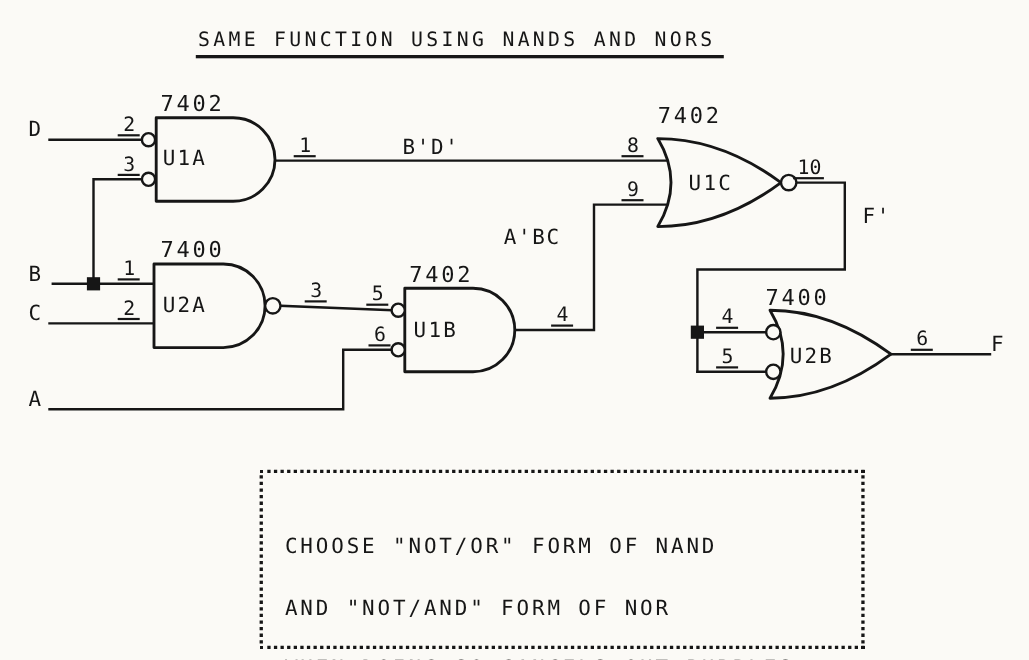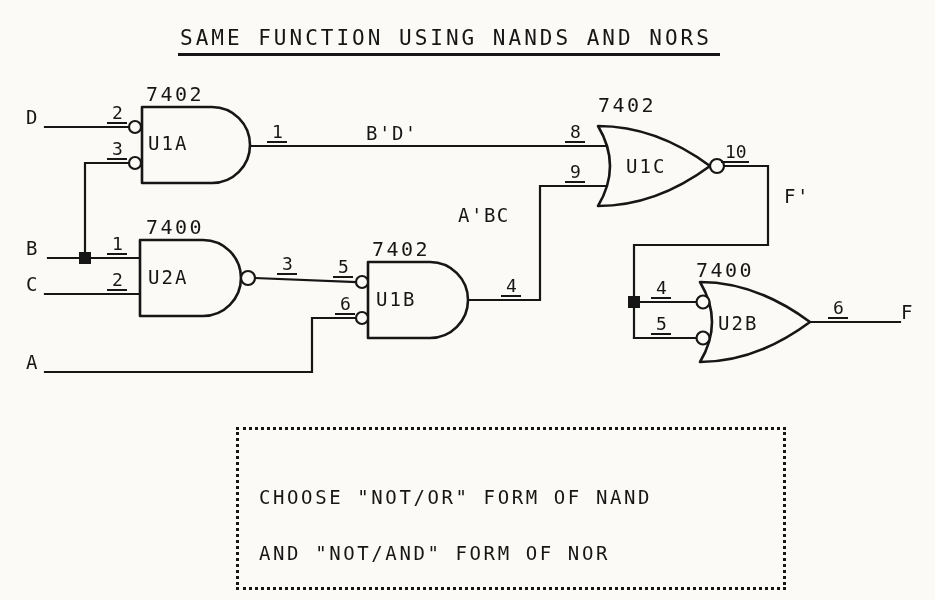--- a/index.html
+++ b/index.html
@@ -3,21 +3,21 @@
 <meta charset="utf-8">
 <style>
   html,body{margin:0;padding:0;background:#e8e8e4;}
   .page{
     position:relative;width:935px;height:600px;overflow:hidden;
     background:#fbfaf6;color:#161616;
     font-family:"DejaVu Sans Mono","Liberation Mono",monospace;
   }
   .title{
     position:absolute;left:178px;top:26px;
-    font-size:21px;letter-spacing:3px;white-space:pre;
+    font-size:18px;letter-spacing:3px;white-space:pre;
     border-bottom:3px solid #161616;padding:0 8px 3px 2px;
   }
   svg.circuit{position:absolute;left:0;top:0;}
   svg.circuit text{
     font-family:"DejaVu Sans Mono","Liberation Mono",monospace;
     fill:#161616;white-space:pre;
   }
   .w{stroke:#161616;stroke-width:2.2;fill:none;stroke-linecap:square;}
   .gate{fill:#fbfaf6;stroke:#161616;stroke-width:2.6;stroke-linejoin:round;}
   .bub{fill:#fbfaf6;stroke:#161616;stroke-width:2.2;}

